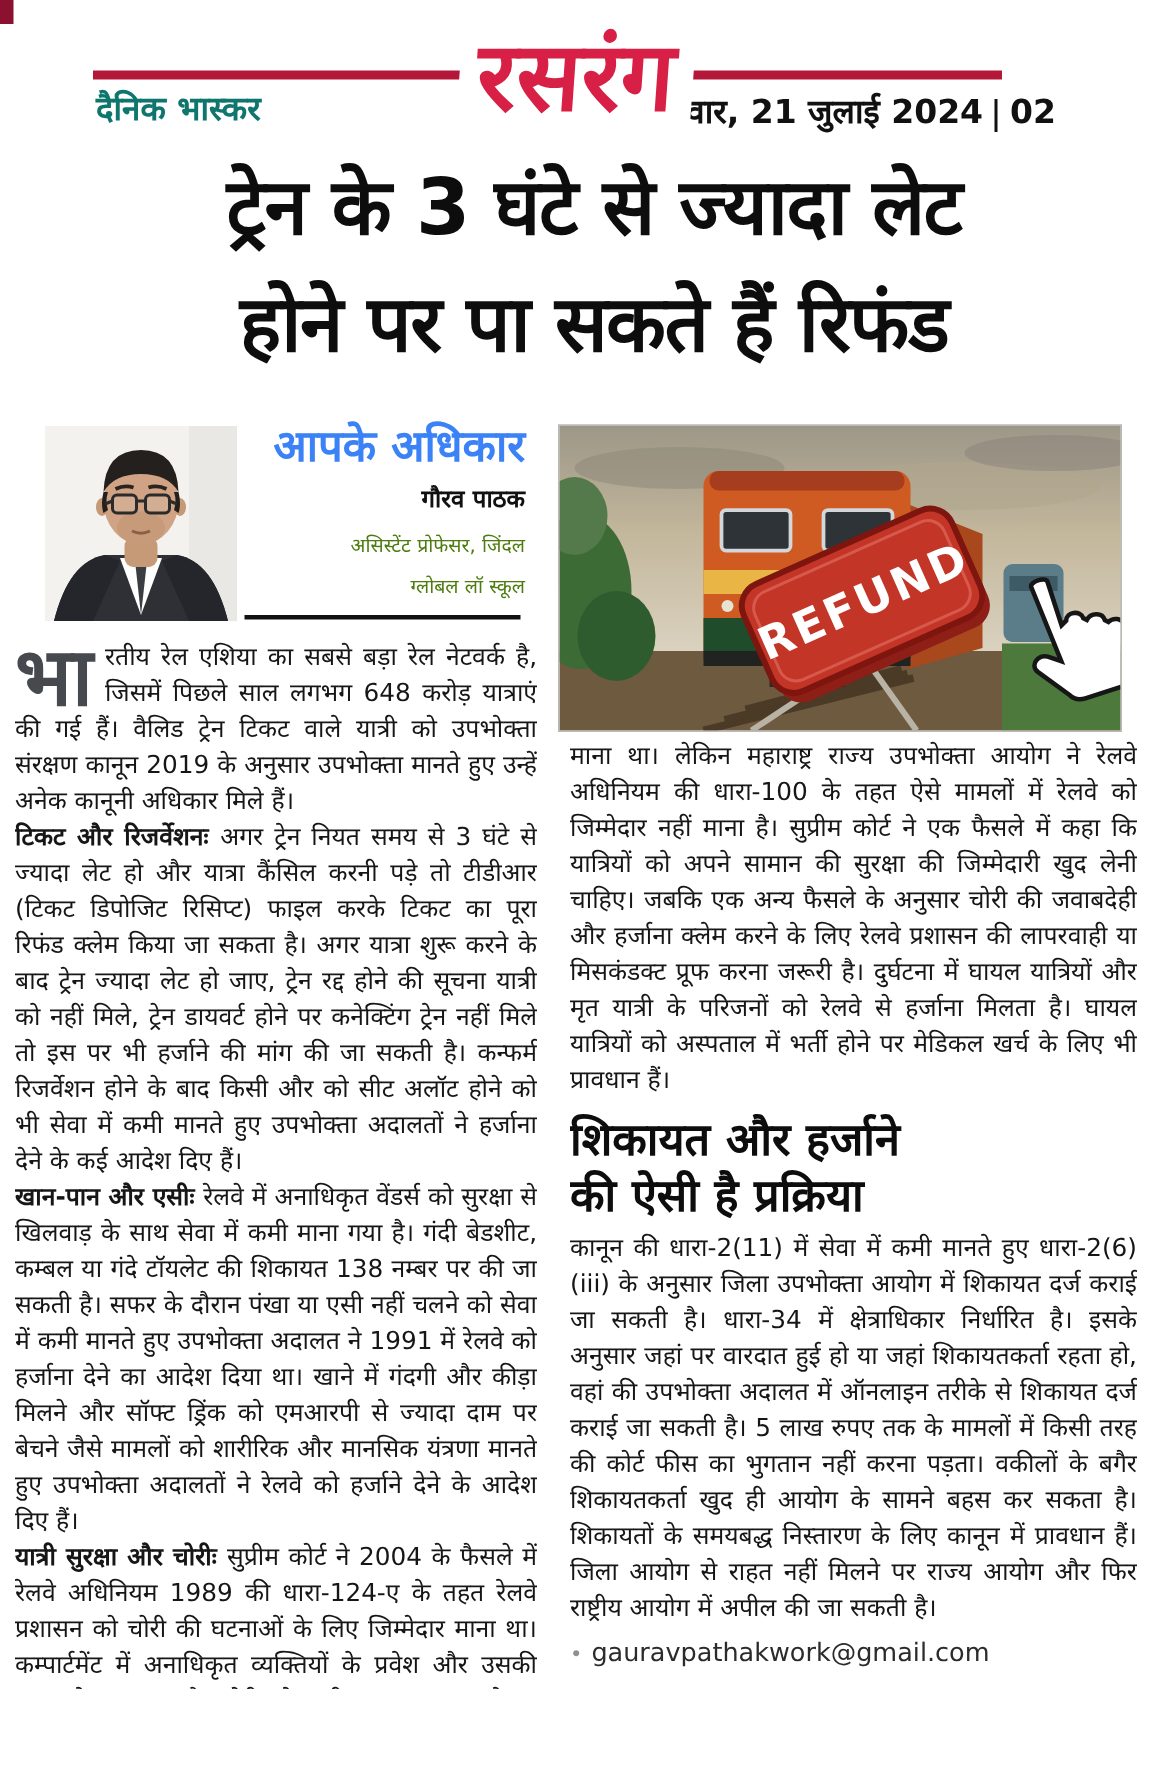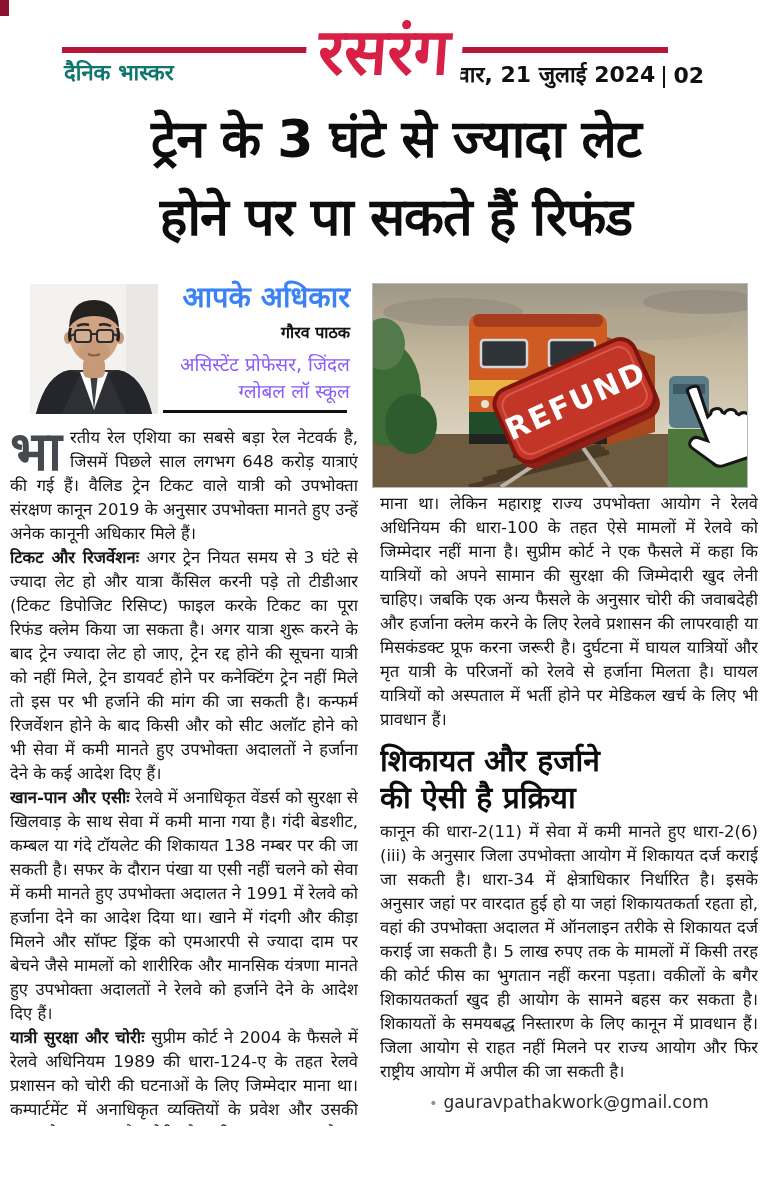--- a/index.html
+++ b/index.html
@@ -22,34 +22,34 @@
   .date-divider{display:inline-block;width:0;height:22px;border-left:2.5px solid #111;margin:0 8px;}
   .page-no{font-weight:800;}
   
   .headline{left:12px;top:100px;width:768px;text-align:center;font-weight:800;color:#0d0d0d;
     font-size:52px;line-height:78px;letter-spacing:-1px;}
   
   .author-photo{left:30px;top:284px;width:128px;height:130px;}
   .author-box{left:150px;top:276px;width:200px;text-align:right;}
   .column-title{font-size:29px;font-weight:700;color:#3b82f6;margin-bottom:6px;white-space:nowrap;}
   .author-name{font-size:16px;font-weight:800;color:#111;margin-bottom:8px;}
-  .author-title{font-size:19px;line-height:27px;color:#8b5cf6;}
+  .author-title{font-size:13px;line-height:27px;color:#4d7c0f;}
   .author-rule{left:163px;top:410px;width:184px;height:2.5px;background:#111;}
   
   .hero{left:372px;top:283px;width:376px;height:205px;border:1px solid #b9b9b9;box-sizing:border-box;overflow:hidden;background:#cbbfa7;}
   
   .col{text-align:justify;font-size:16.5px;line-height:24px;color:#161616;}
   .col p{margin:0;}
   .col-left{left:10px;top:426px;width:348px;height:700px;overflow:hidden;}
   .col-right{left:380px;top:492px;width:378px;height:694px;overflow:hidden;}
   .lead{font-weight:800;}
   .dropcap{float:left;font-size:54px;line-height:44px;font-weight:800;color:#46494d;padding:4px 8px 0 0;}
   .subheading{font-size:30px;line-height:37px;font-weight:800;color:#0d0d0d;margin:10px 0 4px 0;text-align:left;}
   .author-note{font-weight:800;font-size:19px;text-align:right;margin-top:6px;color:#111;}
-  .email-row{text-align:center;margin-top:6px;font-size:17px;color:#2b2b2b;}
+  .email-row{text-align:left;margin-top:6px;font-size:17px;color:#2b2b2b;}
   .email-bullet{color:#8f8f8f;font-size:14px;margin-right:6px;}
 </style>
 </head>
 <body>
 
 <div class="abs corner-mark"></div>
 <div class="abs header-rule"></div>
 <div class="abs masthead">दैनिक भास्कर</div>
 <div class="abs section-logo">रसरंग</div>
 <div class="abs dateline">

